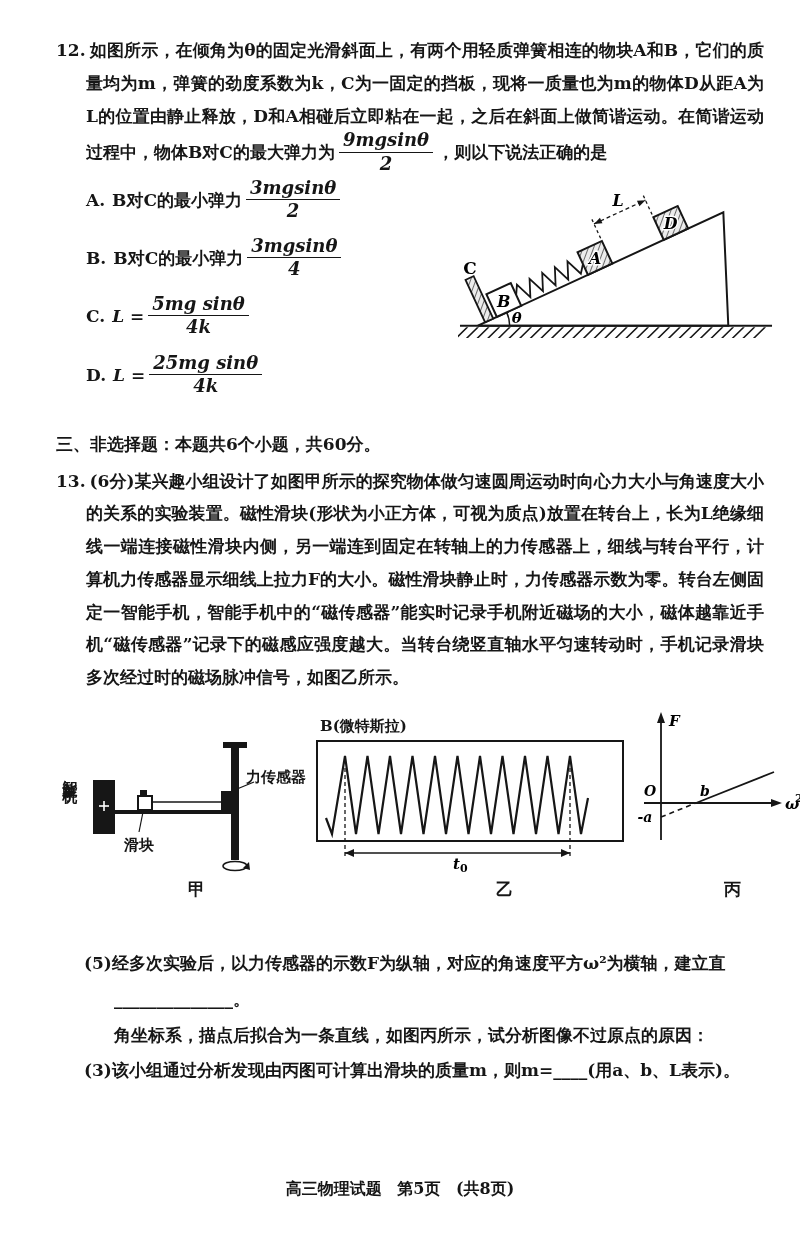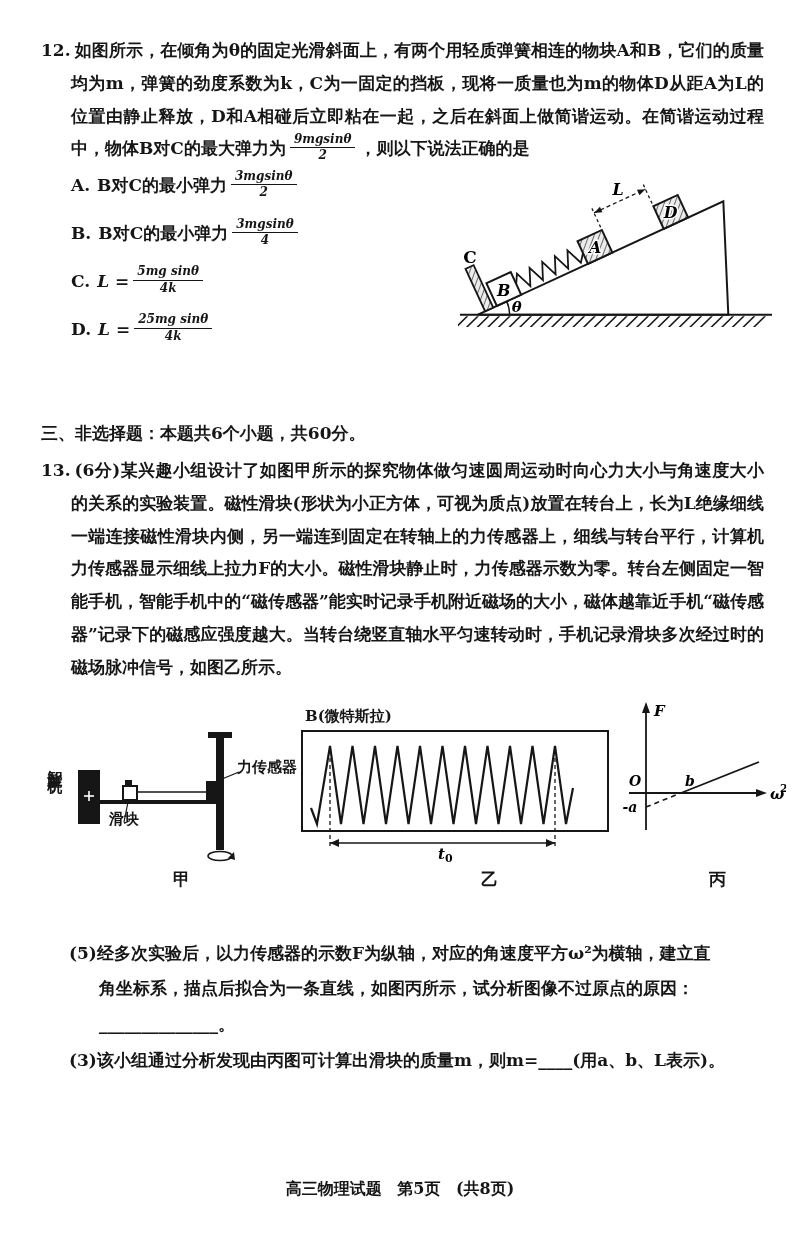--- a/index.html
+++ b/index.html
@@ -2,26 +2,26 @@
 <html><head>
 <meta charset="utf-8">
 <style>
   * { box-sizing: border-box; }
   html,body { margin:0; padding:0; }
   body {
     width:800px; height:1252px; background:#ffffff; color:#161616;
     font-family:"DejaVu Serif","Liberation Serif",serif; font-weight:600;
     position:relative; overflow:hidden;
   }
-  .content { position:absolute; inset:0; padding:34px 36px 0 41px; font-size:17px; line-height:1.93;border-radius:19px; }
+  .content { position:absolute; inset:0; padding:34px 36px 0 56px; font-size:17px; line-height:1.93;border-radius:19px; }
   .q { padding-left:30px; text-indent:-30px; text-align:justify; }
   .qnum { margin-right:4px; }
   .frac {
     display:inline-block; vertical-align:middle; text-align:center;
-    line-height:1.12; font-style:italic; font-size:12px; text-indent:0;
+    line-height:1.12; font-style:italic; font-size:18px; text-indent:0;
     margin:0 4px; transform:translateY(-2px);
   }
   .frac .num { display:block; border-bottom:1.7px solid #161616; padding:0 4px 1px; }
   .frac .den { display:block; padding-top:1px; }
   .q12-bottom { position:relative; margin-top:4px; min-height:240px; }
   .options { width:430px; }
   .option { margin:0 0 15px 30px; }
   .option .lab { margin-right:7px; }
   .vartext { font-style:italic; }
   .fig-incline { position:absolute; right:-12px; top:0; }
@@ -121,22 +121,22 @@
       <rect x="82" y="68" width="14" height="14" fill="#ffffff" stroke="#161616" stroke-width="2"></rect>
       <rect x="84" y="62" width="7" height="6" fill="#161616"></rect>
       <line x1="83" y1="104" x2="87" y2="84" stroke="#161616" stroke-width="1.2"></line>
       <rect x="37" y="52" width="22" height="54" fill="#161616"></rect>
       <line x1="43" y1="78" x2="53" y2="78" stroke="#ffffff" stroke-width="1.6"></line>
       <line x1="48" y1="73" x2="48" y2="83" stroke="#ffffff" stroke-width="1.6"></line>
       <ellipse cx="179" cy="138" rx="12" ry="4.5" fill="none" stroke="#161616" stroke-width="1.5"></ellipse>
       <polygon points="193,134 187,140 194,142" fill="#161616"></polygon>
     </svg>
     <div class="flabel vert" style="left:4px; top:60px; font-weight:700;">智能手机</div>
-    <div class="flabel" style="left:68px; top:112px; font-weight:700;">滑块</div>
-    <div class="flabel" style="left:196px; top:60px; font-weight:700;">力传感器</div>
+    <div class="flabel" style="left:68px; top:128px; font-weight:700;">滑块</div>
+    <div class="flabel" style="left:190px; top:60px; font-weight:700;">力传感器</div>
     <div class="caption" style="position:absolute; left:132px; top:165px;">甲</div>
 
     <div class="fig-title" style="position:absolute; left:264px; top:4px;">B(微特斯拉)</div>
     <svg style="left:258px; top:30px;" width="322" height="135" viewBox="0 0 322 135">
       <rect x="3" y="3" width="306" height="100" fill="none" stroke="#161616" stroke-width="2"></rect>
       <path d="M12,80 L18,96 L31,18 L42,96 L53.5,18 L64.5,96 L76,18 L87,96 L98.5,18 L109.5,96 L121,18 L132,96 L143.5,18 L154.5,96 L166,18 L177,96 L188.5,18 L199.5,96 L211,18 L222,96 L233.5,18 L244.5,96 L256,18 L267,96 L274,60" fill="none" stroke="#161616" stroke-width="2.2"></path>
       <line x1="31" y1="30" x2="31" y2="120" stroke="#161616" stroke-width="1.3" stroke-dasharray="4 3"></line>
       <line x1="256" y1="30" x2="256" y2="120" stroke="#161616" stroke-width="1.3" stroke-dasharray="4 3"></line>
       <line x1="31" y1="115" x2="256" y2="115" stroke="#161616" stroke-width="1.5"></line>
       <polygon points="31,115 40,111 40,119" fill="#161616"></polygon>
@@ -158,22 +158,22 @@
       <text x="64" y="88" font-size="14" font-style="italic" font-weight="bold">b</text>
       <text x="9" y="114" font-size="14" font-style="italic" font-weight="bold" text-anchor="middle">-a</text>
       <text x="149" y="101" font-size="15" font-style="italic" font-weight="bold">ω</text>
       <text x="159" y="94" font-size="11" font-weight="bold">2</text>
     </svg>
     <div class="caption" style="position:absolute; left:668px; top:165px;">丙</div>
   </div>
 
   <div class="subs">
     <div class="subq">(5)经多次实验后，以力传感器的示数F为纵轴，对应的角速度平方ω²为横轴，建立直</div>
+    <div class="cont">______________。</div>
     <div class="cont">角坐标系，描点后拟合为一条直线，如图丙所示，试分析图像不过原点的原因：</div>
-    <div class="cont">______________。</div>
     <div class="subq">(3)该小组通过分析发现由丙图可计算出滑块的质量m，则m=____(用a、b、L表示)。</div>
   </div>
 
 </div>
 
 <div class="footer">
   <span>高三物理试题</span>
   <span>第5页</span>
   <span>(共8页)</span>
 </div>

